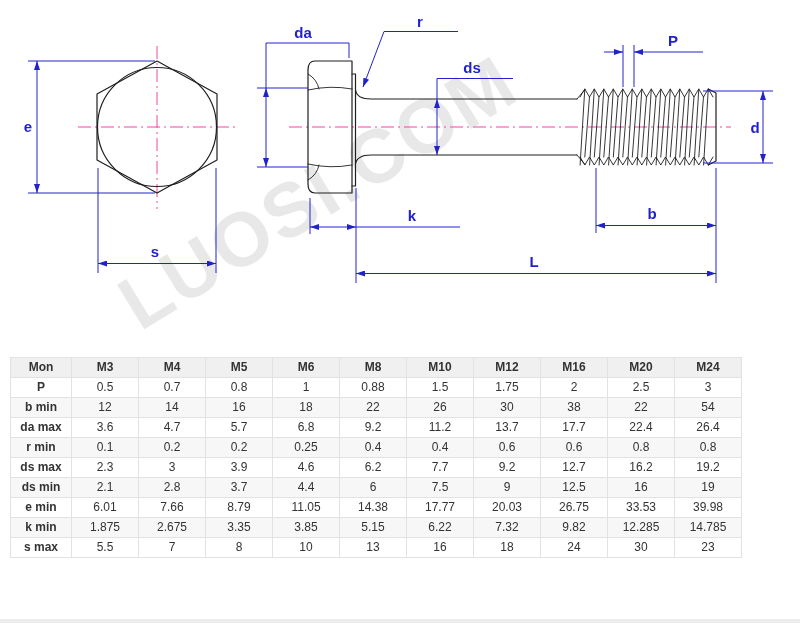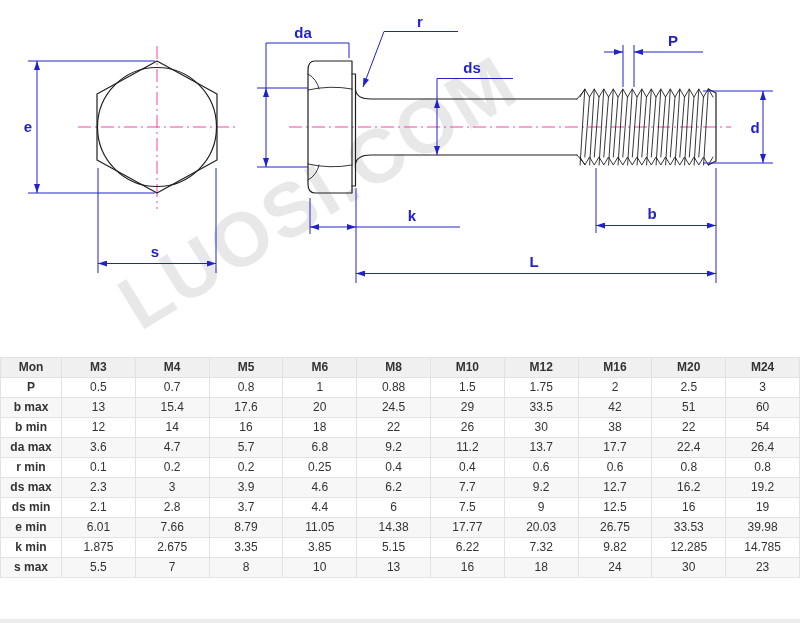--- a/index.html
+++ b/index.html
@@ -8,21 +8,21 @@
   
   #drawing{position:absolute;left:0;top:0;}
   .part{stroke:var(--outline);stroke-width:1.2;fill:none;stroke-linejoin:round;stroke-linecap:round;}
   .part-thin{stroke:var(--outline);stroke-width:.9;fill:none;stroke-linecap:round;}
   .dim{stroke:var(--dim);stroke-width:1;fill:none;}
   .center{stroke:var(--centerline);stroke-width:1;fill:none;stroke-dasharray:13 4 2 4;}
   .lbl{fill:var(--dim);font:bold 15px "Liberation Sans",sans-serif;text-anchor:middle;}
   .wm{fill:var(--watermark);font:bold 76px "Liberation Sans",sans-serif;letter-spacing:2px;}
   #arrowTip{fill:var(--dim);}
   
-  #spec-table{position:absolute;left:0;top:357px;width:800px;border-collapse:collapse;
+  #spec-table{position:absolute;left:10px;top:357px;width:732px;border-collapse:collapse;
               table-layout:fixed;font:12px "Liberation Sans",sans-serif;color:#333;}
   #spec-table th,#spec-table td{border:1px solid #e2e2e2;height:19px;line-height:19px;
               text-align:center;padding:0;overflow:hidden;white-space:nowrap;}
   #spec-table thead th{background:#f0f0f0;font-weight:bold;}
   #spec-table tbody th{font-weight:bold;background:transparent;}
   #spec-table tbody tr:nth-child(even){background:#f7f7f7;}
   #spec-table th:first-child{width:60px;}
   #bottom-sliver{position:absolute;left:0;top:619px;width:800px;height:4px;background:#ececec;}
 </style>
 </head>
@@ -177,33 +177,20 @@
           <td>0.8</td>
           <td>1</td>
           <td>0.88</td>
           <td>1.5</td>
           <td>1.75</td>
           <td>2</td>
           <td>2.5</td>
           <td>3</td>
         </tr>
         <tr>
-          <th>b max</th>
-          <td>13</td>
-          <td>15.4</td>
-          <td>17.6</td>
-          <td>20</td>
-          <td>24.5</td>
-          <td>29</td>
-          <td>33.5</td>
-          <td>42</td>
-          <td>51</td>
-          <td>60</td>
-        </tr>
-        <tr>
           <th>b min</th>
           <td>12</td>
           <td>14</td>
           <td>16</td>
           <td>18</td>
           <td>22</td>
           <td>26</td>
           <td>30</td>
           <td>38</td>
           <td>22</td>

